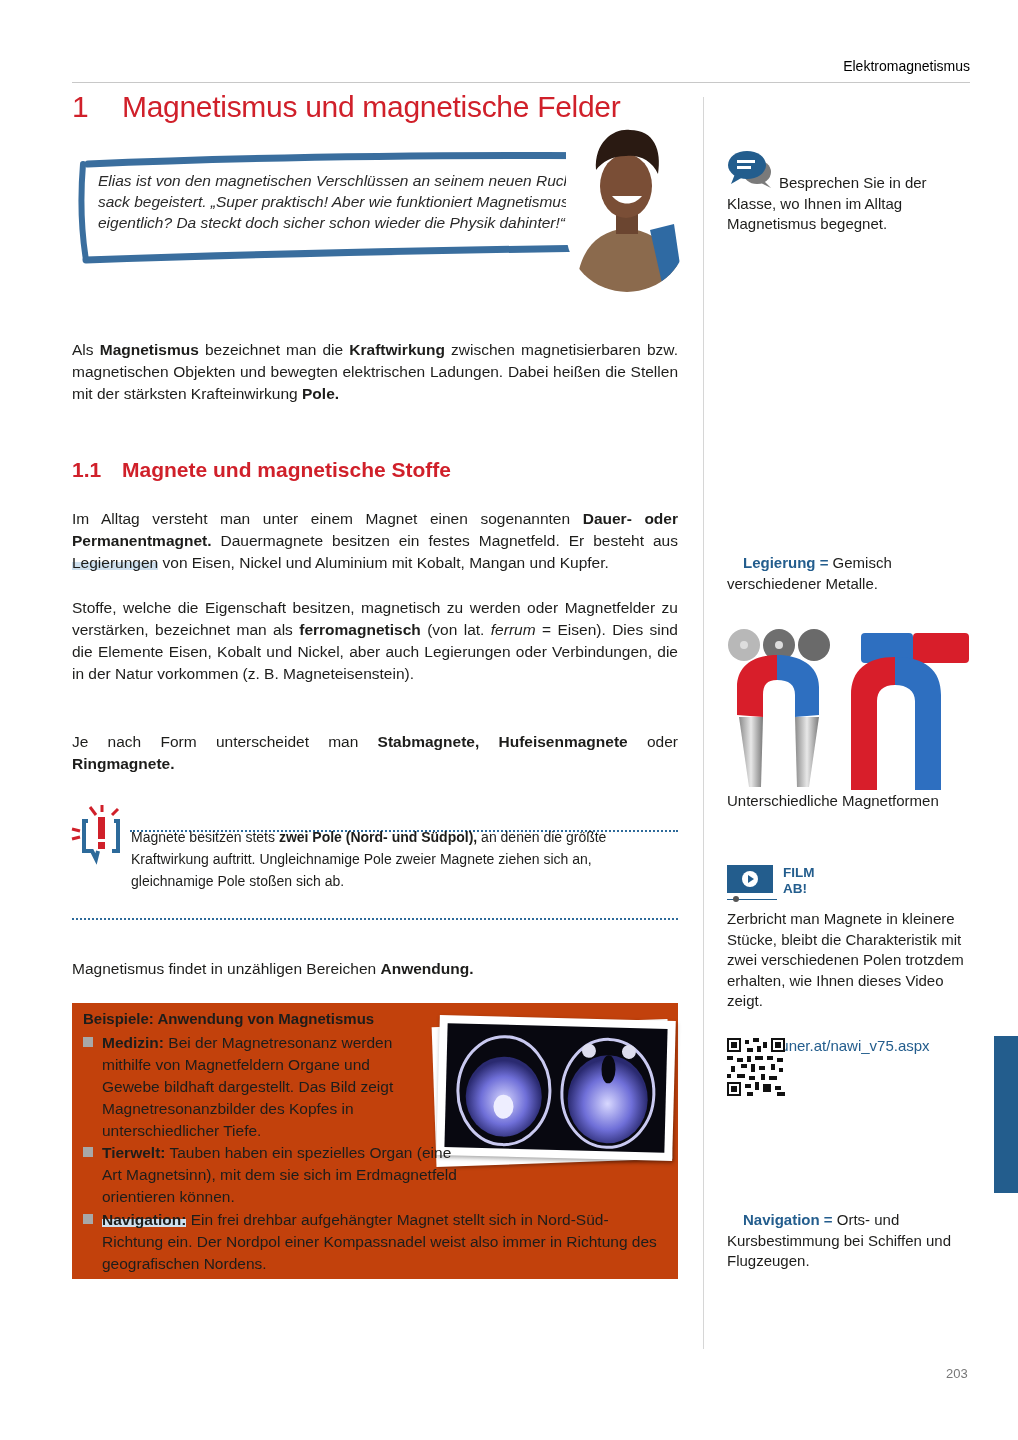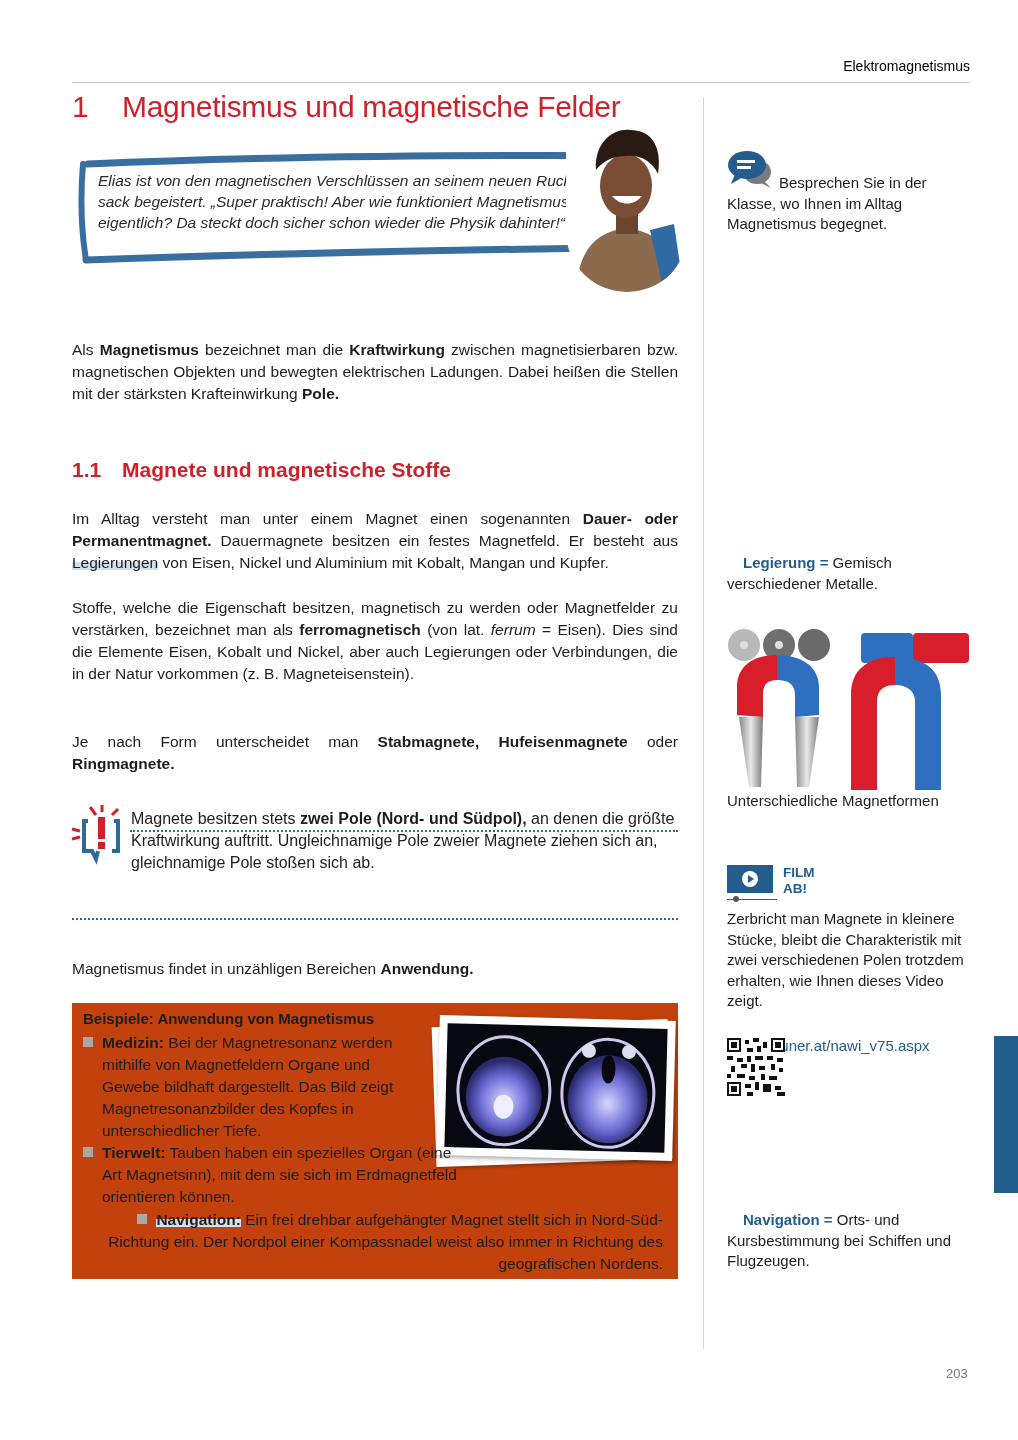--- a/index.html
+++ b/index.html
@@ -27,21 +27,21 @@
   .para b { font-weight: bold; }
   .highlight { background: linear-gradient(180deg, transparent 45%, #cfe0ee 45%, #cfe0ee 95%, transparent 95%); margin-top: 24px; }
 
   .section-title { left: 72px; top: 458px; font-size: 21px; color: #d0202a; }
   .section-title .num { display: inline-block; width: 50px; }
 
   
   .callout-rule { left: 130px; width: 548px; height: 0; border-top: 2px dotted #2d6a9a; }
   .callout-rule-bottom { left: 72px; width: 606px; height: 0; border-top: 2px dotted #2d6a9a; }
   .callout-icon { left: 70px; top: 803px; width: 62px; height: 62px; }
-  .callout-text { left: 131px; top: 808px; width: 547px; font-size: 16px; line-height: 22px; }
+  .callout-text { left: 131px; top: 826px; width: 547px; font-size: 14px; line-height: 22px; }
 
   
   .examples-box { left: 72px; top: 1003px; width: 606px; height: 276px; background: #c2410c; }
   .examples-title { left: 11px; top: 7px; font-size: 15px; font-weight: bold; }
   .example-item { left: 11px; width: 580px; font-size: 15.5px; line-height: 22px; }
   .bullet { display: inline-block; width: 10px; height: 10px; background: #a8a8a8; margin-right: 9px; vertical-align: 1px; }
   .example-item .body { padding-left: 19px; text-indent: -19px; display: block; }
   .mri-wrap { left: 358px; top: 10px; width: 250px; height: 155px; }
   .mri-photo { position: absolute; left: 8px; top: 5px; width: 236px; height: 140px; background: #fff; box-shadow: 1px 2px 4px rgba(0,0,0,0.35); transform: rotate(1.5deg); }
   .mri-photo-back { position: absolute; left: 4px; top: 10px; width: 236px; height: 140px; background: #fff; box-shadow: 1px 2px 3px rgba(0,0,0,0.25); transform: rotate(-2deg); }
@@ -168,21 +168,21 @@
       </div>
     </div>
   </div>
 
   <div class="abs example-item" style="top:139px; width:380px;">
     <span class="body"><span class="bullet"></span><b>Tierwelt:</b><span> Tauben haben ein spezielles Organ (eine Art Magnetsinn), mit dem sie sich im Erdmagnetfeld orientieren können.</span></span>
   </div>
   <div class="abs example-item" style="top:29px; width:340px;">
     <span class="body"><span class="bullet"></span><b>Medizin:</b><span> Bei der Magnetresonanz werden mithilfe von Magnetfeldern Organe und Gewebe bildhaft dargestellt. Das Bild zeigt Magnetresonanzbilder des Kopfes in unterschiedlicher Tiefe.</span></span>
   </div>
-  <div class="abs example-item" style="top:206px; width:580px;text-align:right;">
+  <div class="abs example-item" style="top:206px; width:580px;">
     <span class="body"><span class="bullet"></span><b class="highlight">Navigation:</b><span> Ein frei drehbar aufgehängter Magnet stellt sich in Nord-Süd-Richtung ein. Der Nordpol einer Kompassnadel weist also immer in Richtung des geografischen Nordens.</span></span>
   </div>
 </div>
 
 <svg class="abs discuss-icon" viewBox="0 0 46 40">
   <ellipse cx="30" cy="22" rx="14" ry="12" fill="#7a7a7a"></ellipse>
   <path d="M36 30 L44 38 L34 33 Z" fill="#7a7a7a"></path>
   <ellipse cx="20" cy="15" rx="19" ry="14" fill="#235d8d"></ellipse>
   <path d="M8 24 L4 34 L16 27 Z" fill="#235d8d"></path>
   <rect x="10" y="10" width="18" height="3" fill="#fff"></rect>

